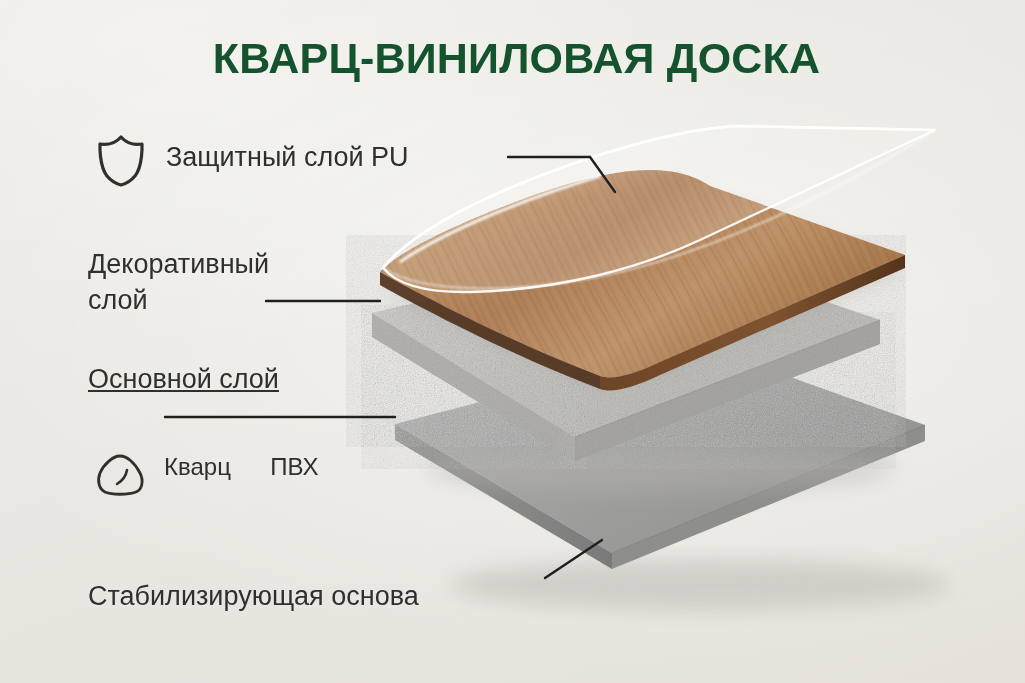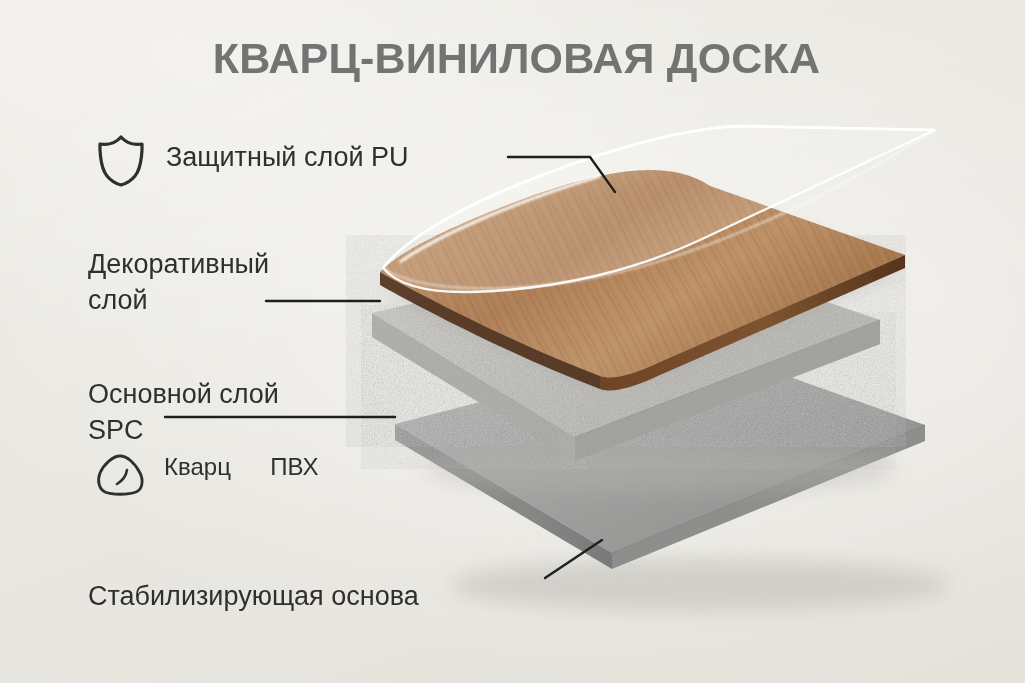--- a/index.html
+++ b/index.html
@@ -31,37 +31,37 @@
 
   #title {
     position: absolute;
     left: 8px;
     right: 0;
     top: 34px;
     text-align: center;
     font-size: 43px;
     font-weight: 700;
     letter-spacing: 0.2px;
-    color: #737373;
+    color: #14532d;
     white-space: nowrap;
   }
 
   
   .label {
     position: absolute;
     font-size: 27px;
     line-height: 36px;
     color: #2f2f2f;
     white-space: nowrap;
   }
   .label .ln { display: block; }
 
   #lbl-pu      { left: 166px; top: 139px; }
   #lbl-deco    { left: 88px;  top: 246px; }
-  #lbl-core    { left: 88px;  top: 376px; }
+  #lbl-core    { left: 88px;  top: 361px; text-decoration: underline; }
   #lbl-base    { left: 88px;  top: 560px; margin-top: 18px; }
 
   #lbl-quartz {
     position: absolute;
     left: 164px;
     top: 450px;
     font-size: 24px;
     line-height: 34px;
     color: #2f2f2f;
     white-space: nowrap;
@@ -269,21 +269,20 @@
     <span class="ln">Декоративный</span>
     <span class="ln">слой</span>
   </div>
 
   <div class="label" id="lbl-pu">
     <span class="ln">Защитный слой PU</span>
   </div>
 
   <div class="label" id="lbl-core">
     <span class="ln">Основной слой</span>
-    <span class="ln">SPC</span>
   </div>
 
   <div id="lbl-quartz">
     <div class="row1">
       <span>Кварц</span>
       <span class="gap"></span>
       <span>ПВХ</span>
     </div>
   </div>
 

